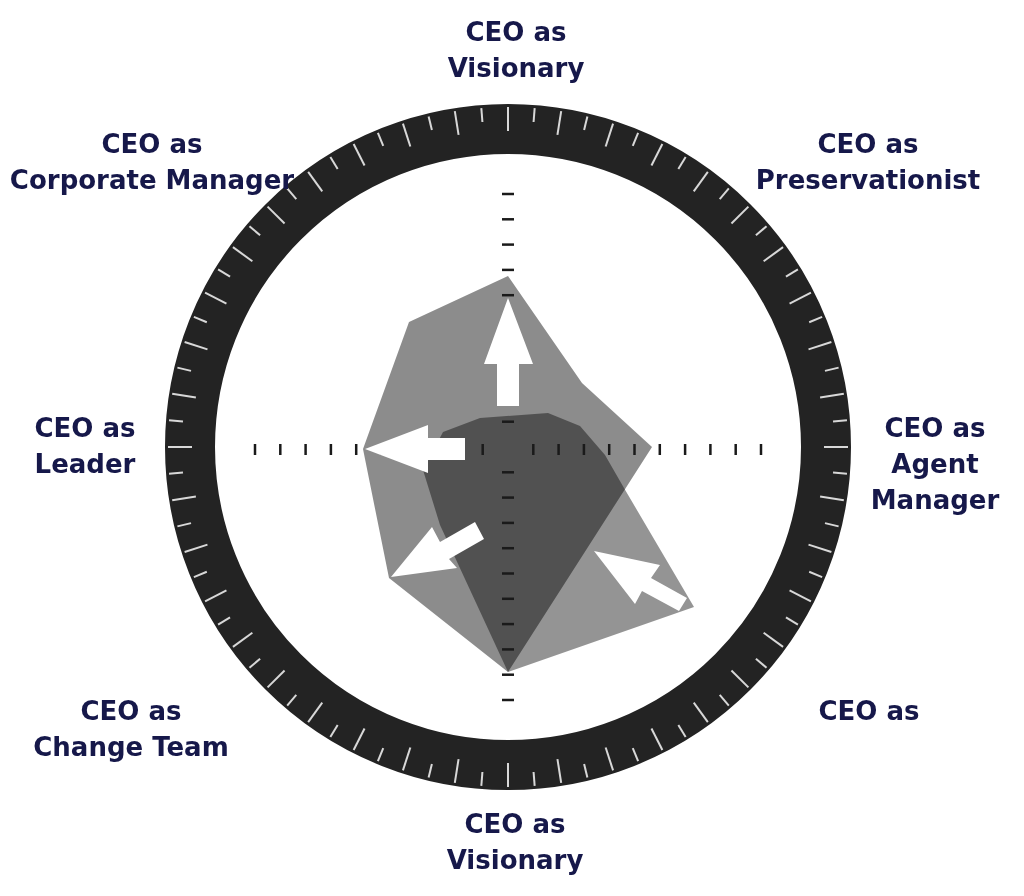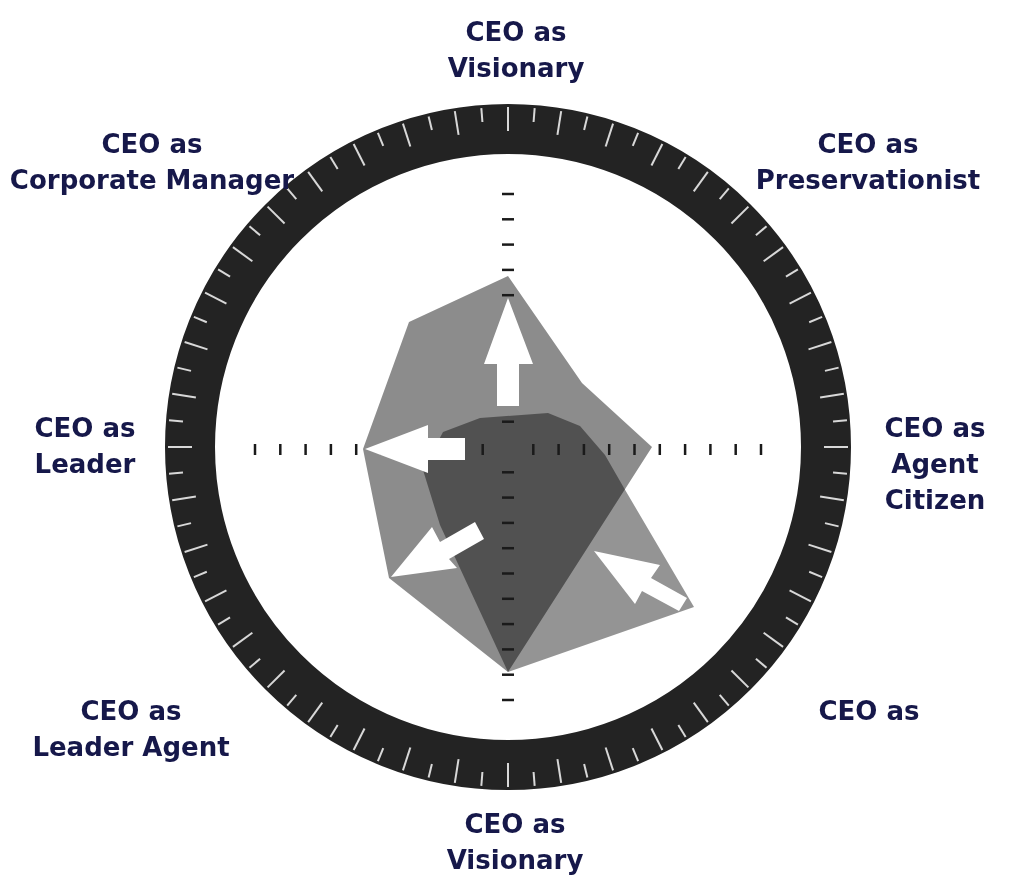--- a/index.html
+++ b/index.html
@@ -169,32 +169,32 @@
   <span>CEO as</span>
   <span>Visionary</span>
 </div>
 <div class="label" style="left:868px; top:126px;">
   <span>CEO as</span>
   <span>Preservationist</span>
 </div>
 <div class="label" style="left:935px; top:410px;">
   <span>CEO as</span>
   <span>Agent</span>
-  <span>Citizen</span>
+  <span>Manager</span>
 </div>
 <div class="label" style="left:869px; top:693px;">
   <span>CEO as</span>
 </div>
 <div class="label" style="left:515px; top:806px;">
   <span>CEO as</span>
   <span>Visionary</span>
 </div>
 <div class="label" style="left:131px; top:693px;">
   <span>CEO as</span>
-  <span>Leader Agent</span>
+  <span>Change Team</span>
 </div>
 <div class="label" style="left:85px; top:410px;">
   <span>CEO as</span>
   <span>Leader</span>
 </div>
 <div class="label" style="left:152px; top:126px;">
   <span>CEO as</span>
   <span>Corporate Manager</span>
 </div>
 

